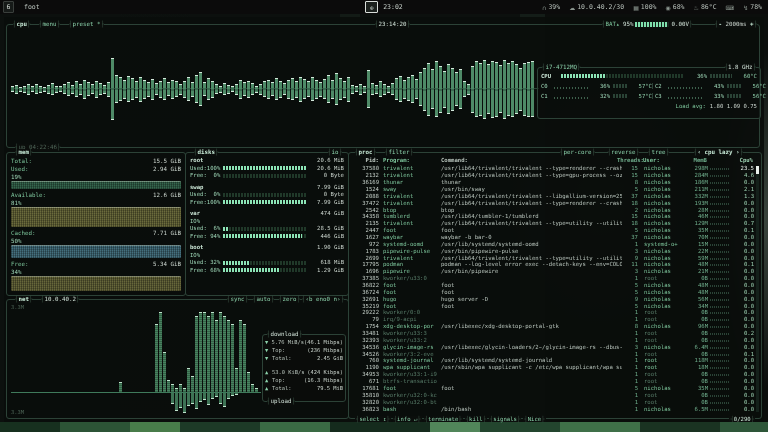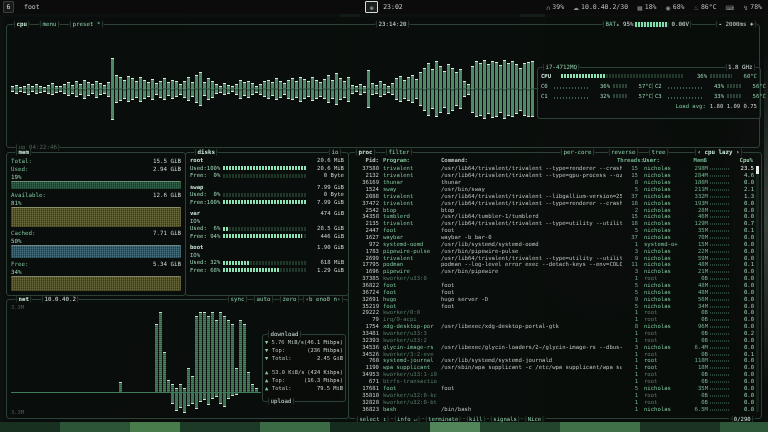--- a/index.html
+++ b/index.html
@@ -147,21 +147,21 @@
         <div class="tray-item">
           <span class="glyph">∩</span>
           <span>39%</span>
         </div>
         <div class="tray-item">
           <span class="glyph">☁</span>
           <span>10.0.40.2/30</span>
         </div>
         <div class="tray-item">
           <span class="glyph">▦</span>
-          <span>18%</span>
+          <span>100%</span>
         </div>
         <div class="tray-item">
           <span class="glyph">◉</span>
           <span>68%</span>
         </div>
         <div class="tray-item">
           <span class="glyph">♨</span>
           <span>86°C</span>
         </div>
         <div class="tray-item">

